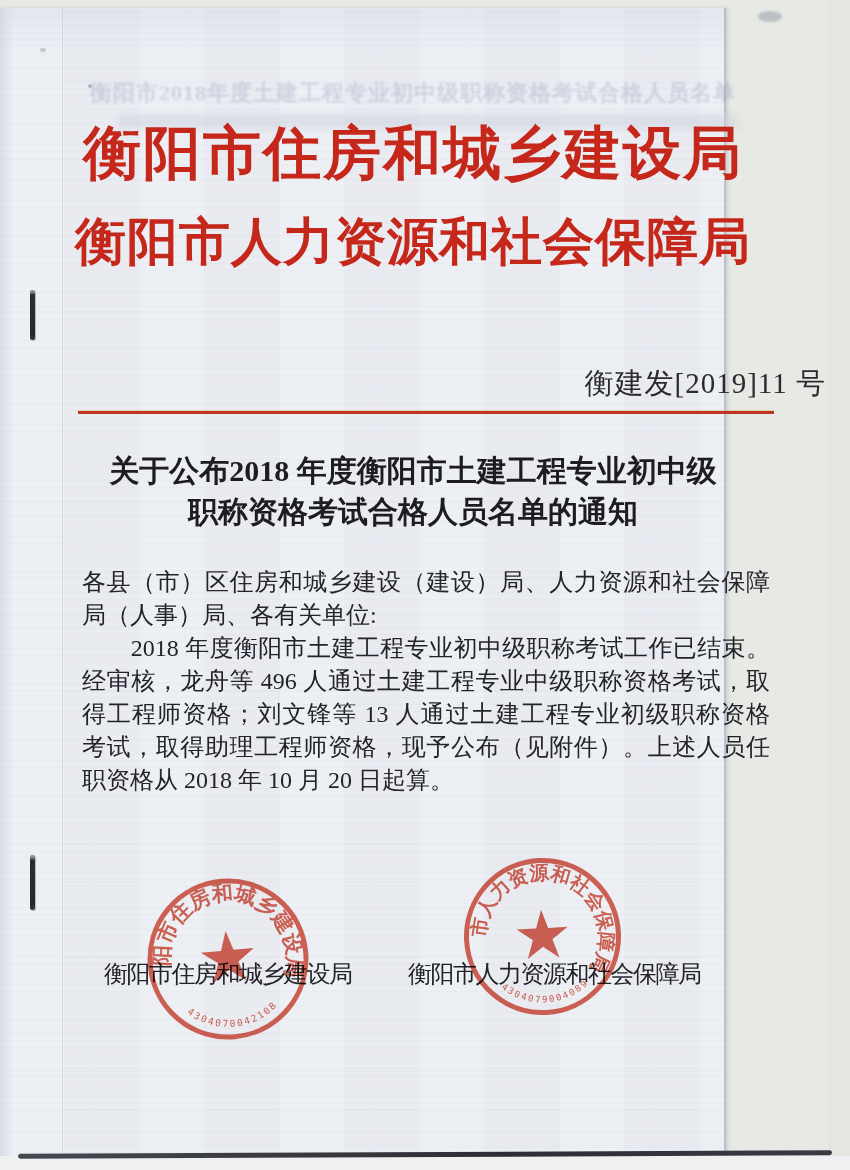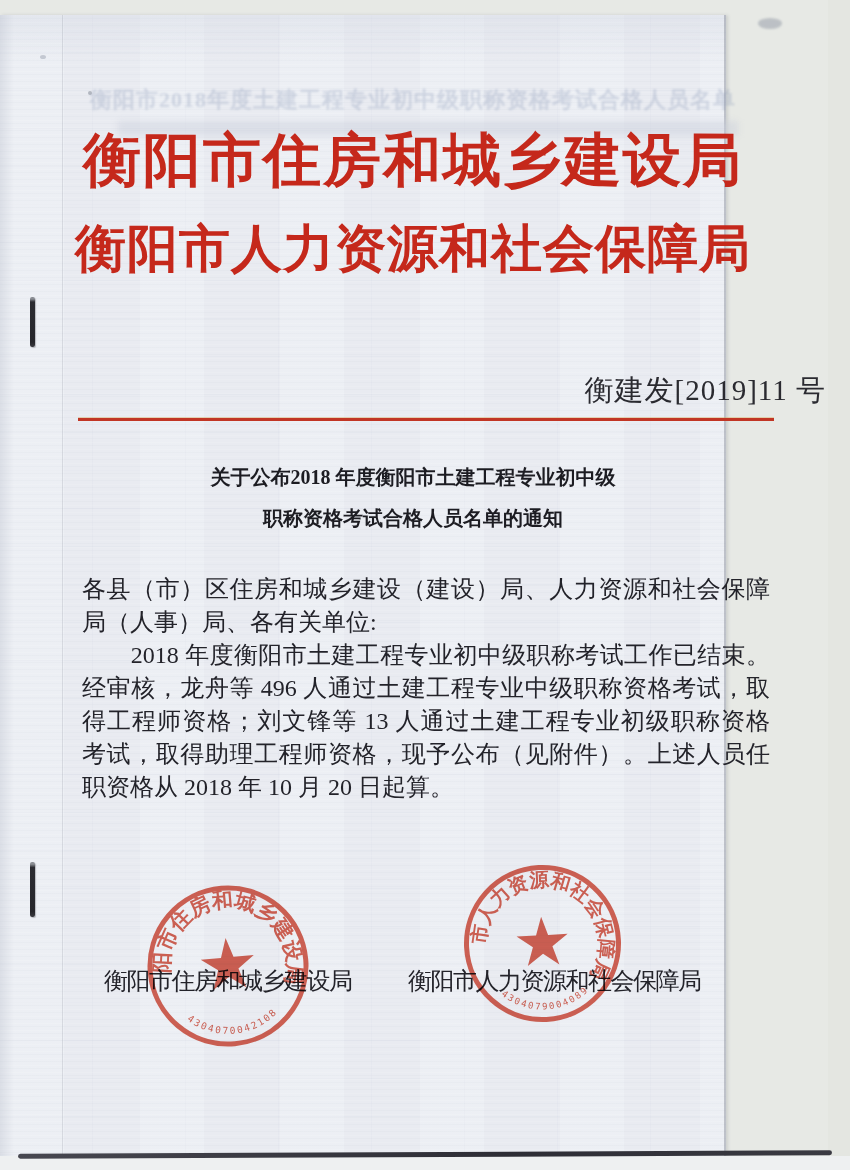--- a/index.html
+++ b/index.html
@@ -6,21 +6,21 @@
   * { box-sizing:border-box; }
 
   .scan {
     position:relative; width:850px; height:1170px; overflow:hidden;
     background:#e7e9e5;
     font-family:"Liberation Serif","DejaVu Serif",serif;
   }
 
   
   .paper {
-    position:absolute; left:0; top:15px; width:726px; height:1156px;
+    position:absolute; left:0; top:8px; width:726px; height:1156px;
     background-color:var(--color-paper,#e9ebf1);
     background-image:
       linear-gradient(180deg, rgba(205,210,222,0.30) 0, rgba(0,0,0,0) 46px),
       repeating-linear-gradient(180deg, rgba(255,255,255,0.10) 0 1px, rgba(0,0,0,0) 1px 3px, rgba(196,202,214,0.10) 3px 4px, rgba(0,0,0,0) 4px 7px),
       repeating-linear-gradient(90deg, rgba(246,248,252,0.28) 0 64px, rgba(0,0,0,0) 64px 140px),
       repeating-linear-gradient(180deg, rgba(0,0,0,0) 0 37px, rgba(140,152,180,0.05) 37px 38px),
       repeating-linear-gradient(90deg, rgba(0,0,0,0) 0 92px, rgba(140,152,180,0.045) 92px 93px);
     border-right:2px solid rgba(120,126,138,0.40);
     box-shadow:2px 0 3px rgba(90,95,105,0.18);
     padding-left:43px;
@@ -49,21 +49,21 @@
   }
 
   .red-rule {
     position:absolute; left:78px; top:403px; width:696px; height:3px;
     background:var(--color-rule_red,#c13524);
     box-shadow:0 -1px 0 rgba(216,160,64,0.35);
   }
 
   
   .notice-title { position:absolute; left:0; top:442px; width:826px; text-align:center; font-weight:bold; color:#1c1c22; }
-  .notice-title div { font-size:20px; line-height:41px; }
+  .notice-title div { font-size:30px; line-height:41px; }
 
   
   .body-block { position:absolute; left:82px; top:558px; width:688px; color:var(--color-ink_black,#23232a); }
   .bl { font-size:24px; line-height:33px; white-space:pre-wrap; }
   .bl.fill { text-align:justify; text-align-last:justify; }
 
   .attach-block { position:absolute; left:82px; top:792px; width:700px; color:var(--color-ink_black,#23232a); }
   .attach-block .bl { font-size:25px; line-height:46px; }
 
   

